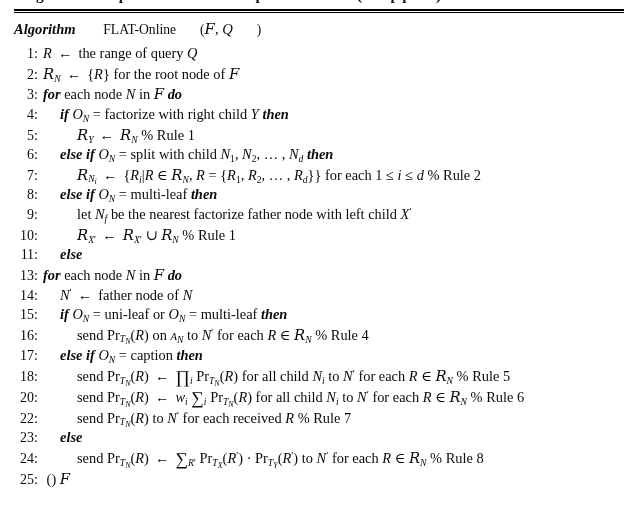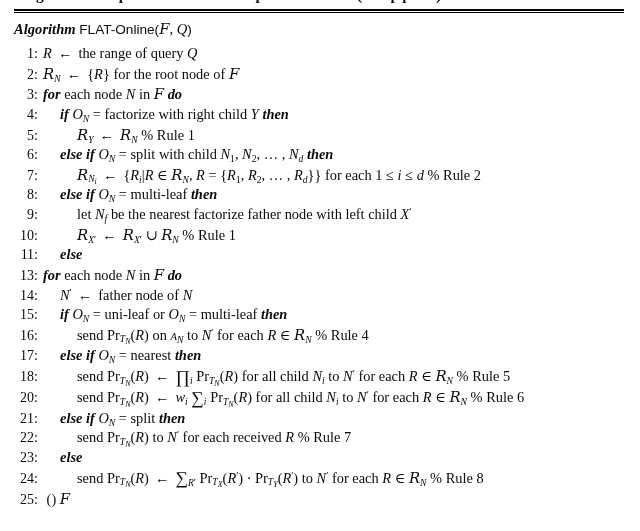--- a/index.html
+++ b/index.html
@@ -46,21 +46,21 @@
     padding-top: 6px;
   }
 
   .algo-title {
     font-size: 14.6px;
     line-height: 19px;
     padding-bottom: 5px;
     white-space: nowrap;
   }
   .algo-title .kw { font-weight: bold; }
-  .algo-title .sans { font-family: Liberation Sans, sans-serif; font-size: 13.6px; }
+  .algo-title .sans { font-family: Liberation Serif, serif; font-size: 13.6px; margin-left: 24px; }
 
   
   .line {
     display: flex;
     align-items: baseline;
     font-size: 14.4px;
     line-height: 19.62px;
     white-space: nowrap;
   }
   .lno {
@@ -220,45 +220,39 @@
   <div class="line">
     <span class="lno">16:</span>
     <span class="code ind2">
       <span>send</span> <span class="pr">Pr</span><sub><i>T</i><sub class="ssub"><i>N</i></sub></sub>(<i>R</i>) <span>on</span> <span style="font-size:10.5px"><i>A</i><sub><i>N</i></sub></span> <span>to</span> <i>N</i><sup>′</sup> <span>for each</span> <i>R</i> ∈ <span class="cal">R</span><sub><i>N</i></sub> <span class="cmt">% Rule 4</span>
     </span>
   </div>
 
   <div class="line">
     <span class="lno">17:</span>
     <span class="code ind1">
-      <span class="kw">else</span> <span class="kw">if</span> <i>O</i><sub><i>N</i></sub> = <span>nearest</span> <span class="kw">then</span>
+      <span class="kw">else</span> <span class="kw">if</span> <i>O</i><sub><i>N</i></sub> = <span>caption</span> <span class="kw">then</span>
     </span>
   </div>
 
   <div class="line">
     <span class="lno">18:</span>
     <span class="code ind2">
       <span>send</span> <span class="pr">Pr</span><sub><i>T</i><sub class="ssub"><i>N</i></sub></sub>(<i>R</i>) <span class="op">←</span> <span class="bigop">∏</span><sub><i>i</i></sub> <span class="pr">Pr</span><sub><i>T</i><sub class="ssub"><i>N</i></sub></sub>(<i>R</i>) <span>for all child</span> <i>N</i><sub><i>i</i></sub> <span>to</span> <i>N</i><sup>′</sup> <span>for each</span> <i>R</i> ∈ <span class="cal">R</span><sub><i>N</i></sub> <span class="cmt">% Rule 5</span>
     </span>
   </div>
 
 
   <div class="line">
     <span class="lno">20:</span>
     <span class="code ind2">
       <span>send</span> <span class="pr">Pr</span><sub><i>T</i><sub class="ssub"><i>N</i></sub></sub>(<i>R</i>) <span class="op">←</span> <i>w</i><sub><i>i</i></sub> <span class="bigop">∑</span><sub><i>i</i></sub> <span class="pr">Pr</span><sub><i>T</i><sub class="ssub"><i>N</i></sub></sub>(<i>R</i>) <span>for all child</span> <i>N</i><sub><i>i</i></sub> <span>to</span> <i>N</i><sup>′</sup> <span>for each</span> <i>R</i> ∈ <span class="cal">R</span><sub><i>N</i></sub> <span class="cmt">% Rule 6</span>
     </span>
   </div>
 
-  <div class="line">
-    <span class="lno">21:</span>
-    <span class="code ind1">
-      <span class="kw">else</span> <span class="kw">if</span> <i>O</i><sub><i>N</i></sub> = <span>split</span> <span class="kw">then</span>
-    </span>
-  </div>
 
   <div class="line">
     <span class="lno">22:</span>
     <span class="code ind2">
       <span>send</span> <span class="pr">Pr</span><sub><i>T</i><sub class="ssub"><i>N</i></sub></sub>(<i>R</i>) <span>to</span> <i>N</i><sup>′</sup> <span>for each received</span> <i>R</i> <span class="cmt">% Rule 7</span>
     </span>
   </div>
 
   <div class="line">
     <span class="lno">23:</span>

